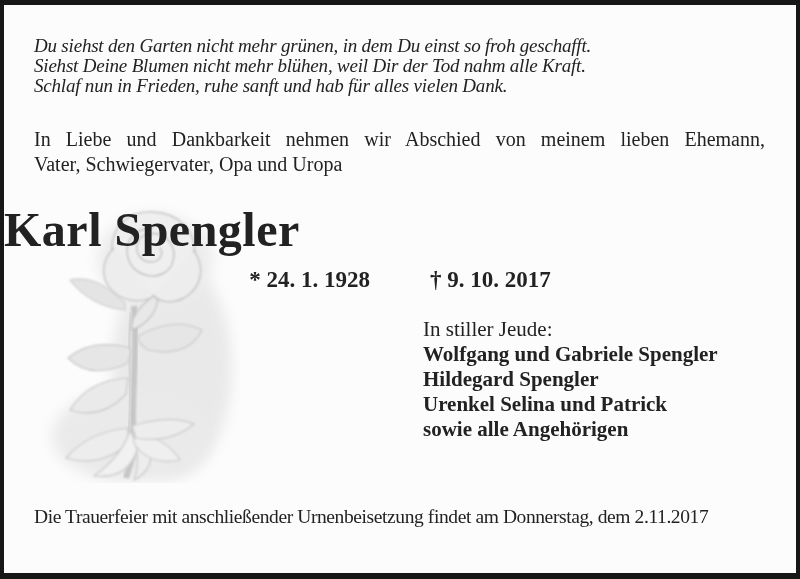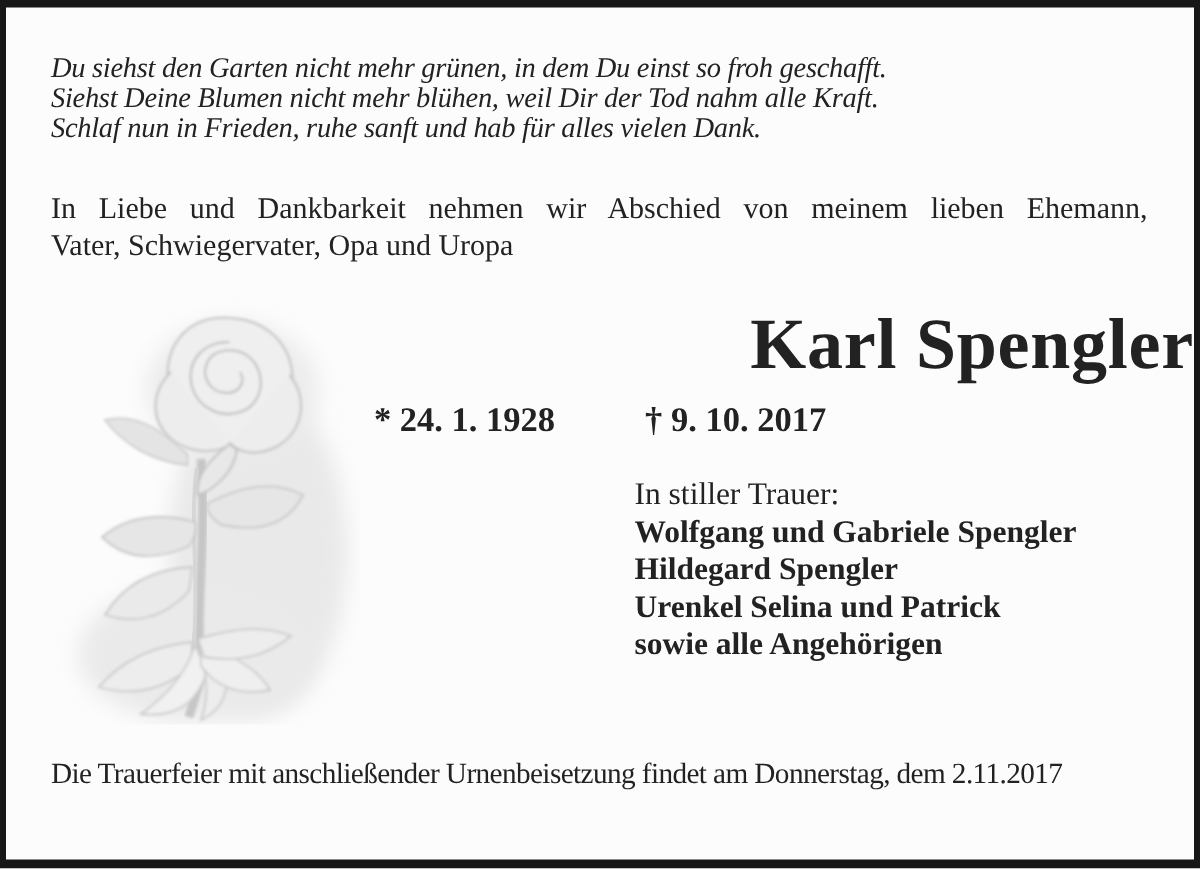--- a/index.html
+++ b/index.html
@@ -30,26 +30,25 @@
     width: 731px;
     font-size: 20px;
     line-height: 25px;
   }
   .intro .justified {
     text-align: justify;
     text-align-last: justify;
   }
   .deceased-name {
     left: 0; right: 0; top: 200px;
-    text-align: right;
+    text-align: left;
     font-size: 48px;
     font-weight: bold;
     line-height: 50px;
     letter-spacing: 0.5px;
-    margin-left: 48px;
   }
   .dates {
     left: 0; right: 0; top: 262px;
     display: flex;
     justify-content: center;
     gap: 60px;
     font-size: 23px;
     font-weight: bold;
     line-height: 26px;
   }
@@ -132,21 +131,21 @@
   </svg>
 
   <div class="abs deceased-name">Karl Spengler</div>
 
   <div class="abs dates">
     <span>* 24. 1. 1928</span>
     <span>† 9. 10. 2017</span>
   </div>
 
   <div class="abs mourners">
-    <div class="heading">In stiller Trauer:</div>
+    <div class="heading">In stiller Jeude:</div>
     <div class="name">Wolfgang und Gabriele Spengler</div>
     <div class="name">Hildegard Spengler</div>
     <div class="name">Urenkel Selina und Patrick</div>
     <div class="name">sowie alle Angehörigen</div>
   </div>
 
   <div class="abs funeral">
     <div>Die Trauerfeier mit anschließender Urnenbeisetzung findet am Donnerstag, dem 2.11.2017</div>
   </div>
 

